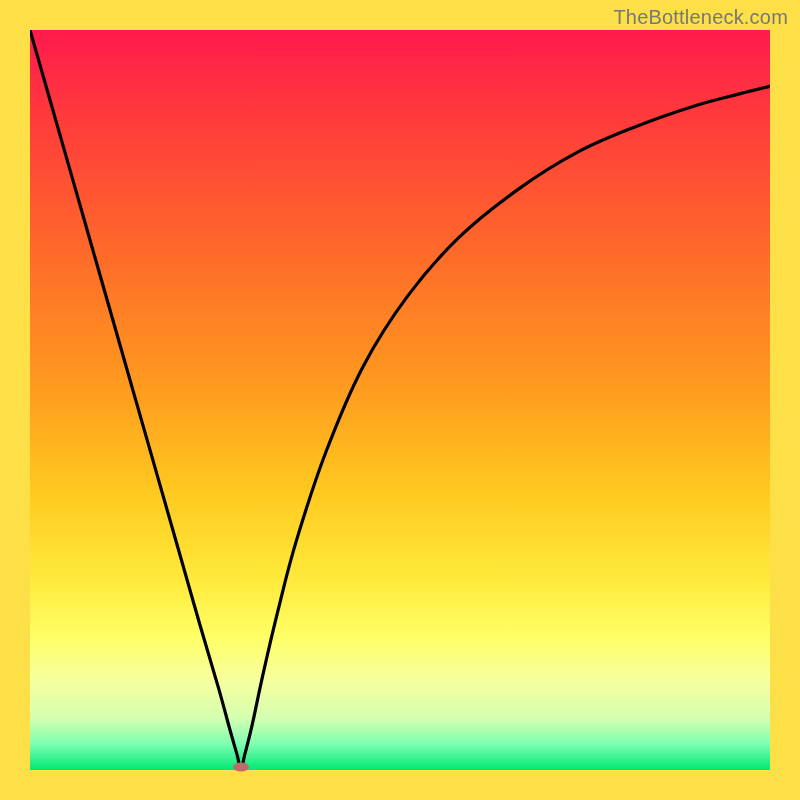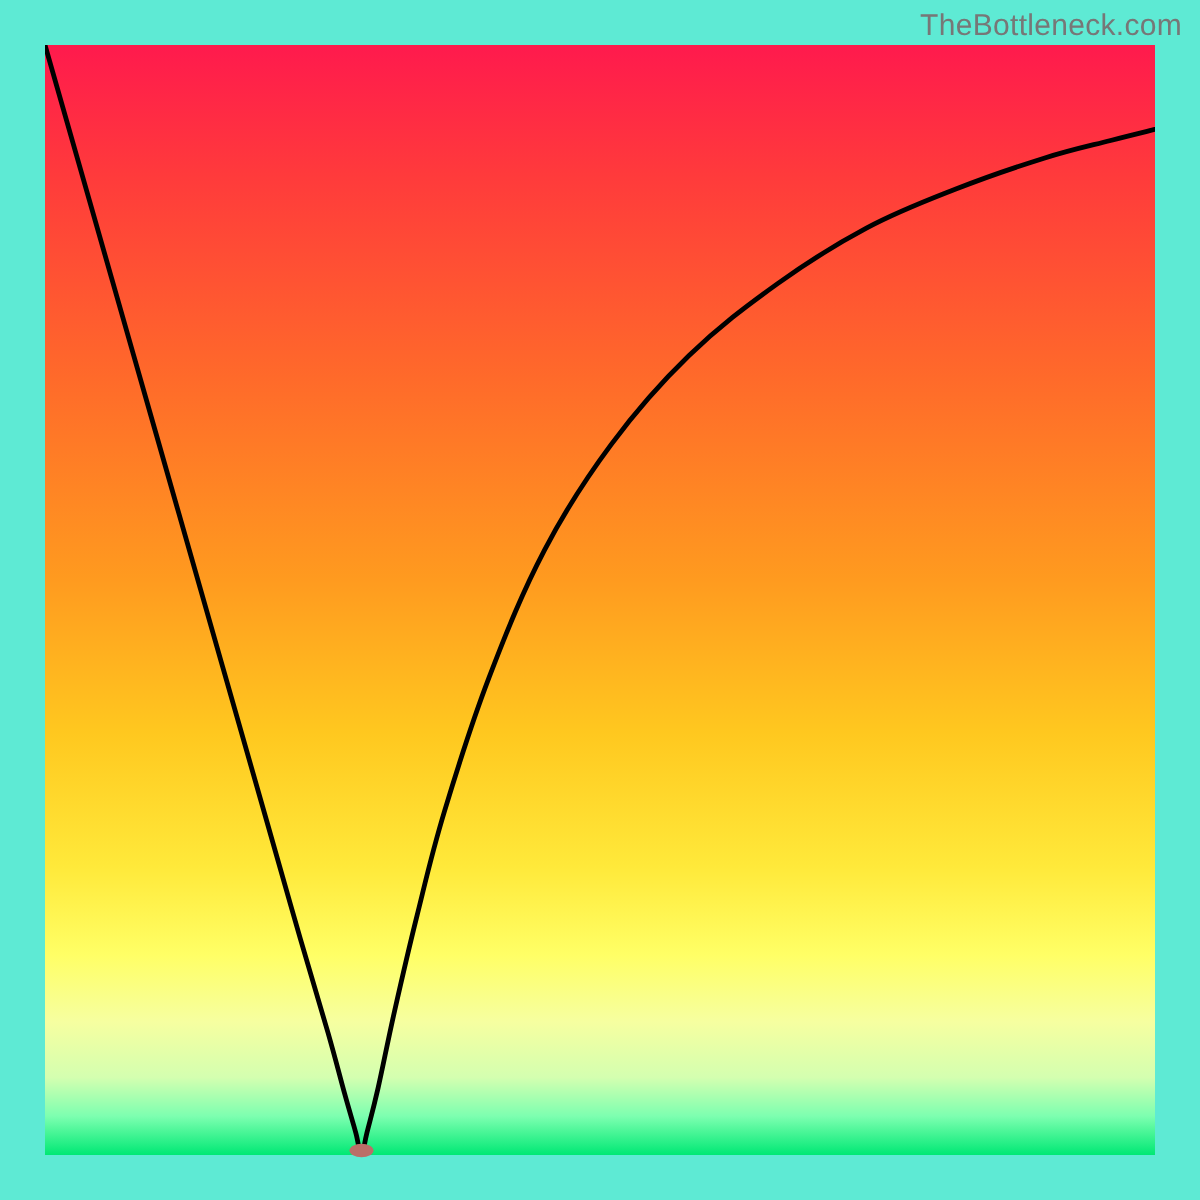--- a/index.html
+++ b/index.html
@@ -10,21 +10,21 @@
     background: #000000;
     overflow: hidden;
     font-family: Arial, Helvetica, sans-serif;
   }
   .frame {
     position: absolute;
     top: 0;
     left: 0;
     width: 800px;
     height: 800px;
-    background: #5eead4;
+    background: #fde047;
   }
   .plot-area {
     position: absolute;
     left: 30px;
     top: 30px;
     width: 740px;
     height: 740px;
     
   }
   .gradient-bg {

